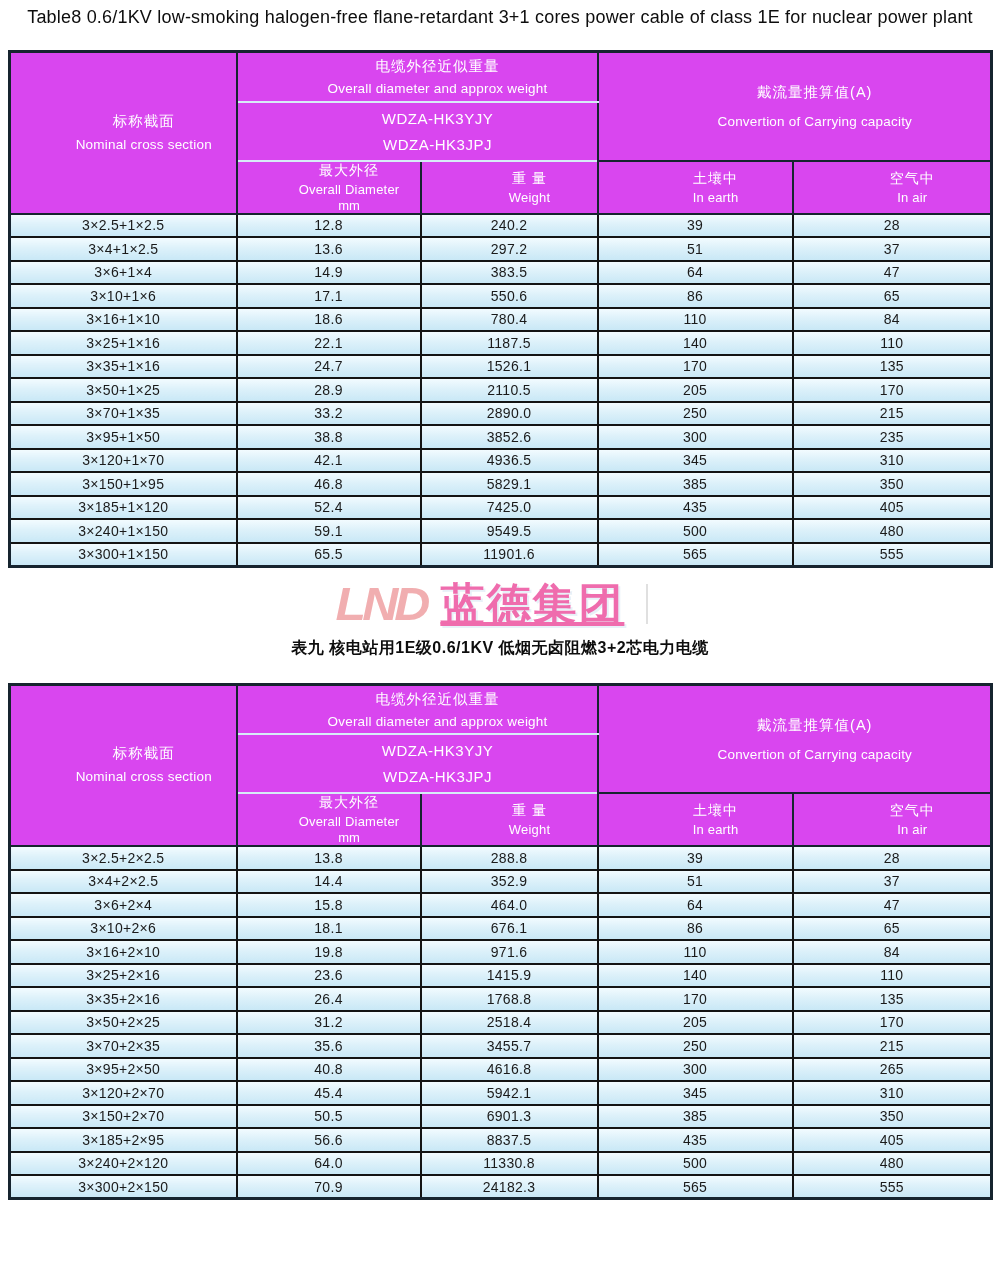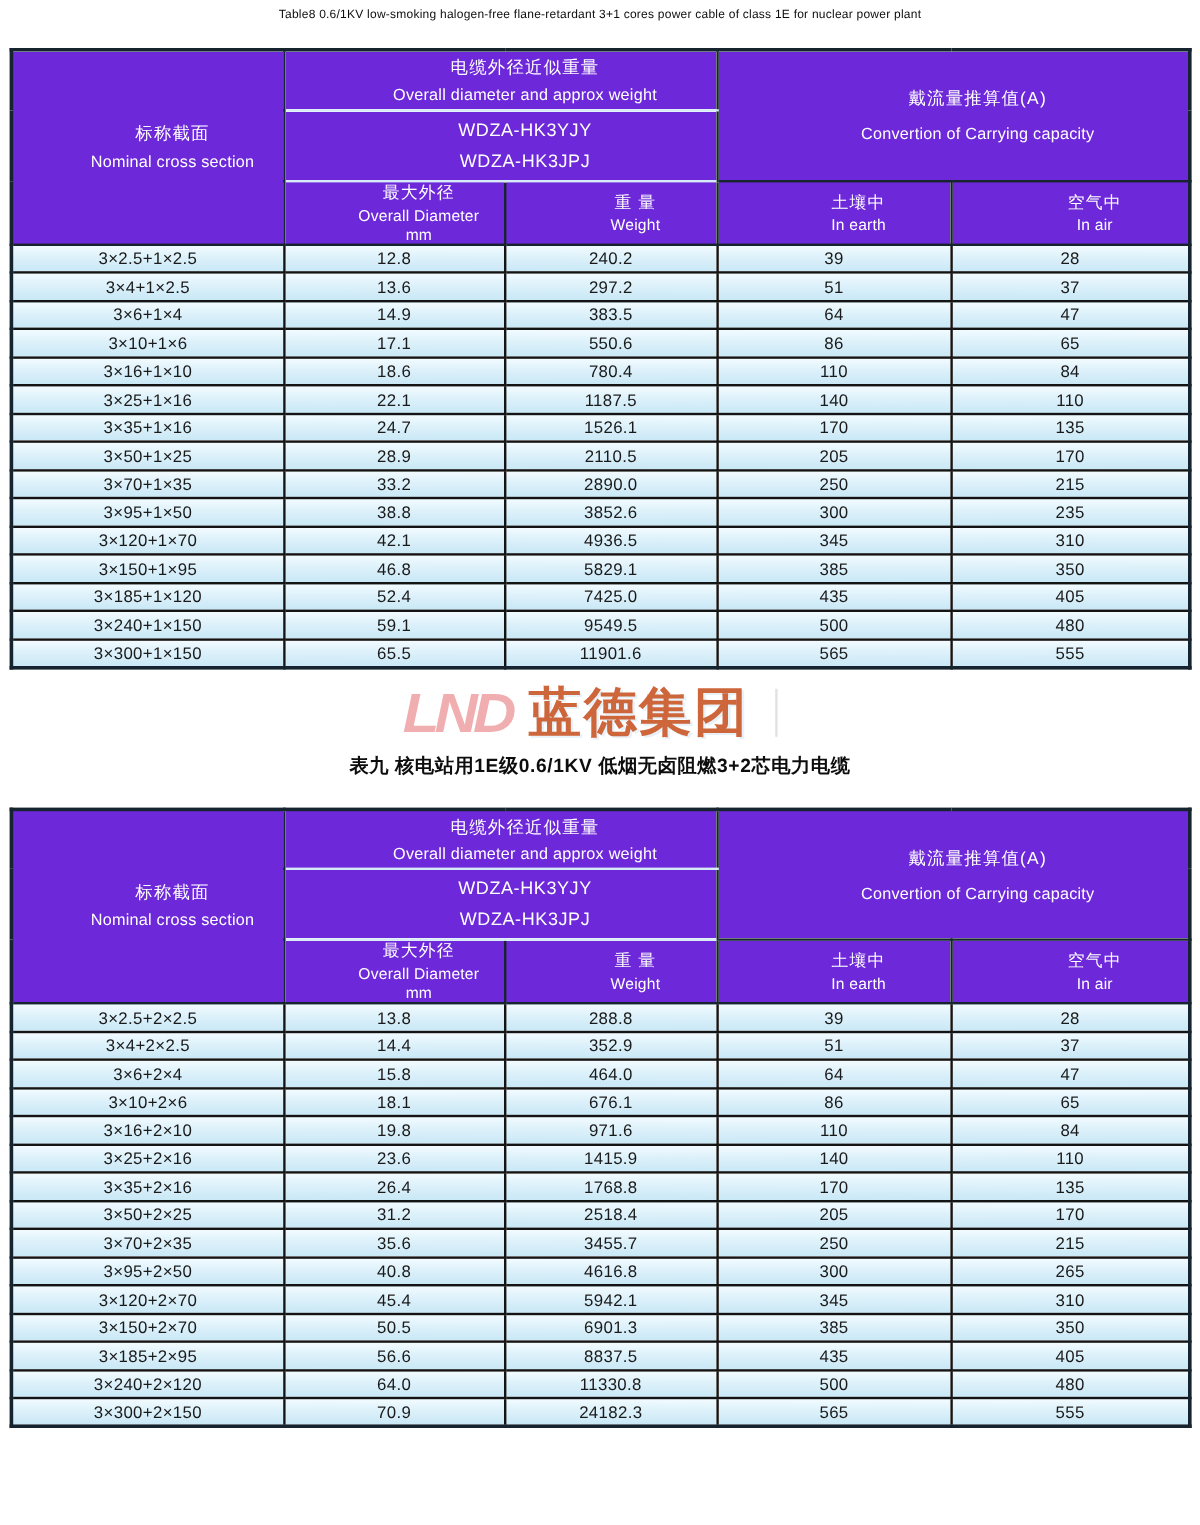--- a/index.html
+++ b/index.html
@@ -14,40 +14,40 @@
   }
   .title-cn {
     text-align: center;
     font-size: 16px;
     font-weight: bold;
     color: #0d0d0d;
     letter-spacing: 0.5px;
   }
   .title-en {
     text-align: center;
-    font-size: 10px;
+    font-size: 18px;
     color: #0d0d0d;
     margin-top: 7px;
     letter-spacing: 0.2px;
   }
   .sec1 .title-cn { padding-top: 12px; }
   table.cable-table {
     border-collapse: collapse;
     table-layout: fixed;
     width: 982px;
     margin: 22px 0 0 8px;
     border: 3px solid #16242f;
   }
   .sec2 table.cable-table { margin-top: 24px; }
   table.cable-table td {
     overflow: hidden;
   }
   
   td.hd {
-    background: #6d28d9;
+    background: #d946ef;
     color: #ffffff;
     text-align: center;
     vertical-align: middle;
     border: 2px solid #16242f;
     padding-left: 41px;
   }
   td.hd .cn { font-size: 14.5px; letter-spacing: 1px; }
   td.hd .en { font-size: 13.5px; margin-top: 5px; letter-spacing: 0.2px; }
   td.hd-nominal { height: 160px; }
   td.hd-group { height: 50px; border-bottom: 2px solid #d7ebf7; }
@@ -86,25 +86,26 @@
     font-weight: bold;
     font-style: italic;
     color: #ee9b9d;
     letter-spacing: -4px;
     line-height: 1;
     transform: scaleY(0.92);
   }
   .logo-cn {
     font-size: 44px;
     font-weight: bold;
-    color: #c2410c;
+    color: #ec4899;
     letter-spacing: 2px;
     line-height: 1;
     margin-left: 14px;
     text-shadow: 2px 2px 0 #e3eef7;
+    text-decoration: underline;
   }
   .logo-divider {
     width: 2px;
     height: 40px;
     background: #d9d9d9;
     margin: 0 16px 0 22px;
   }
   .logo-tagline {
     font-size: 29px;
     color: #bdbdbd;

